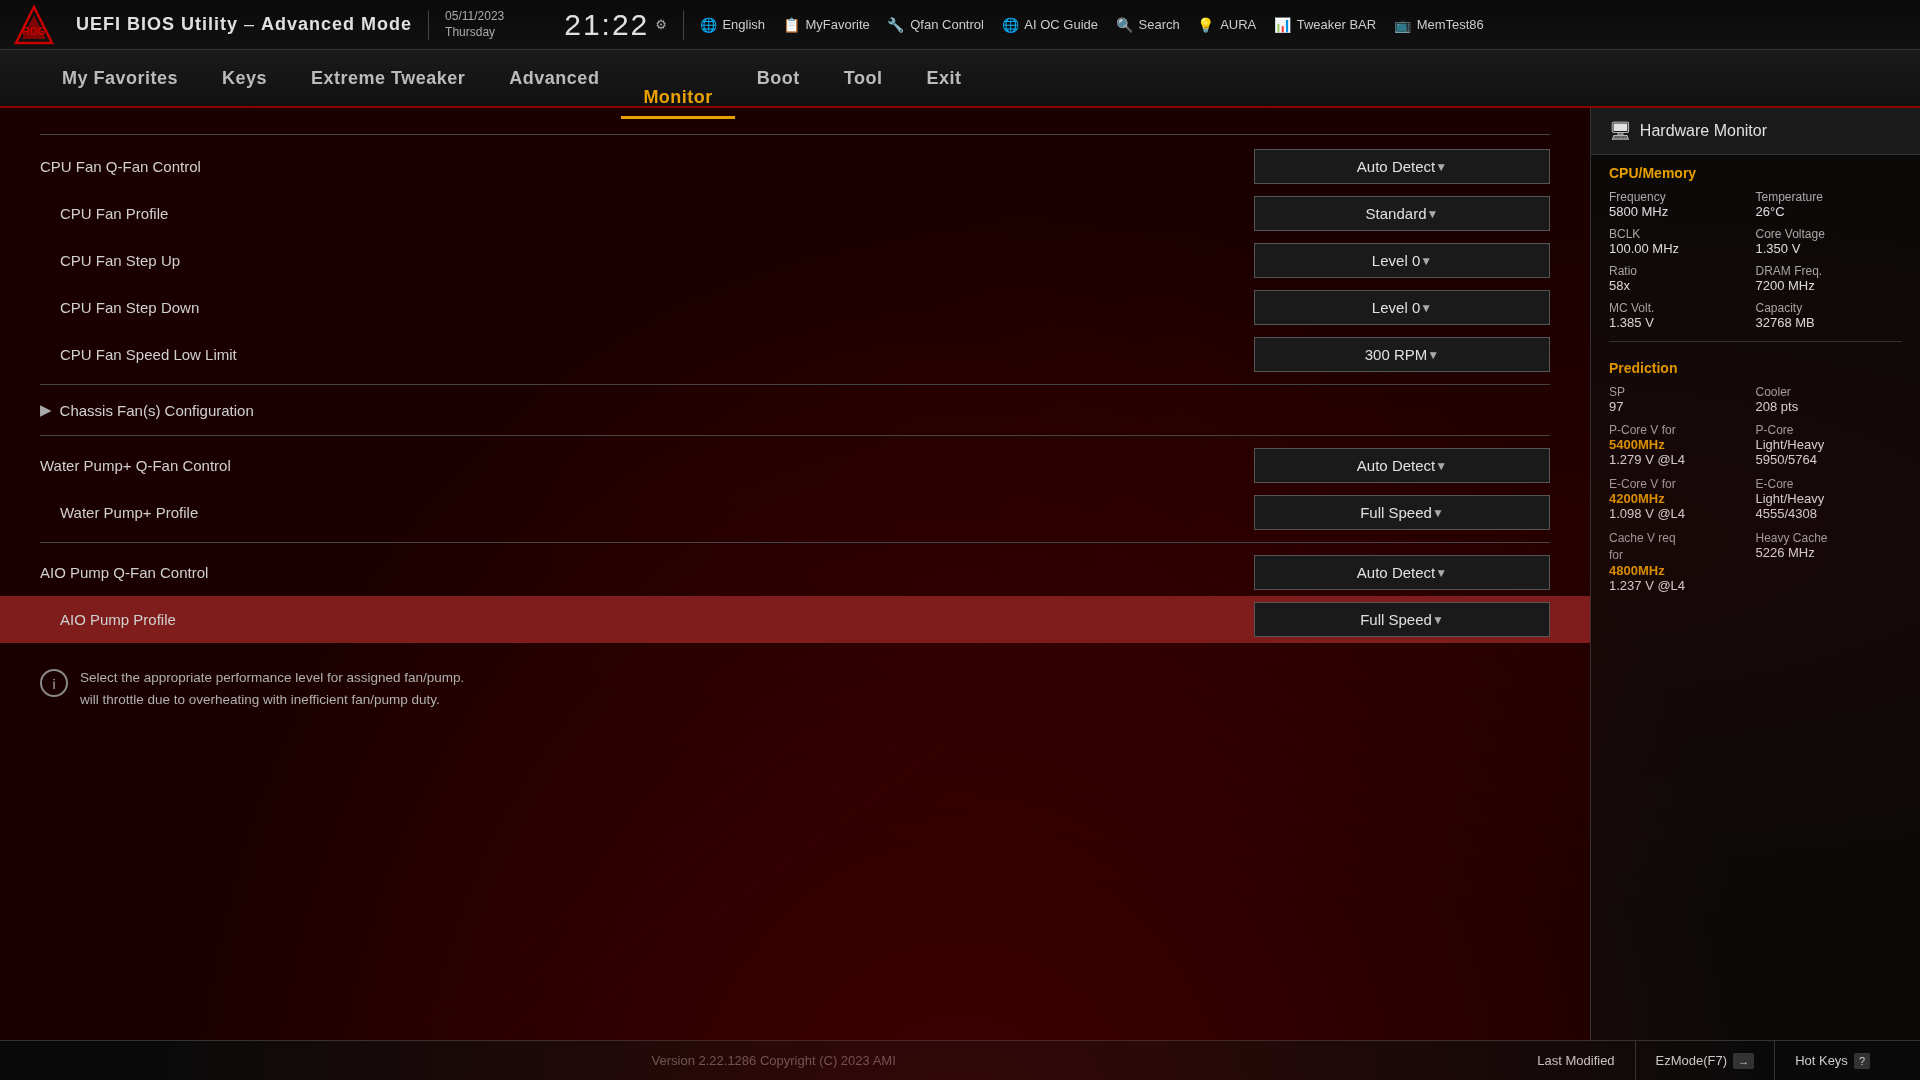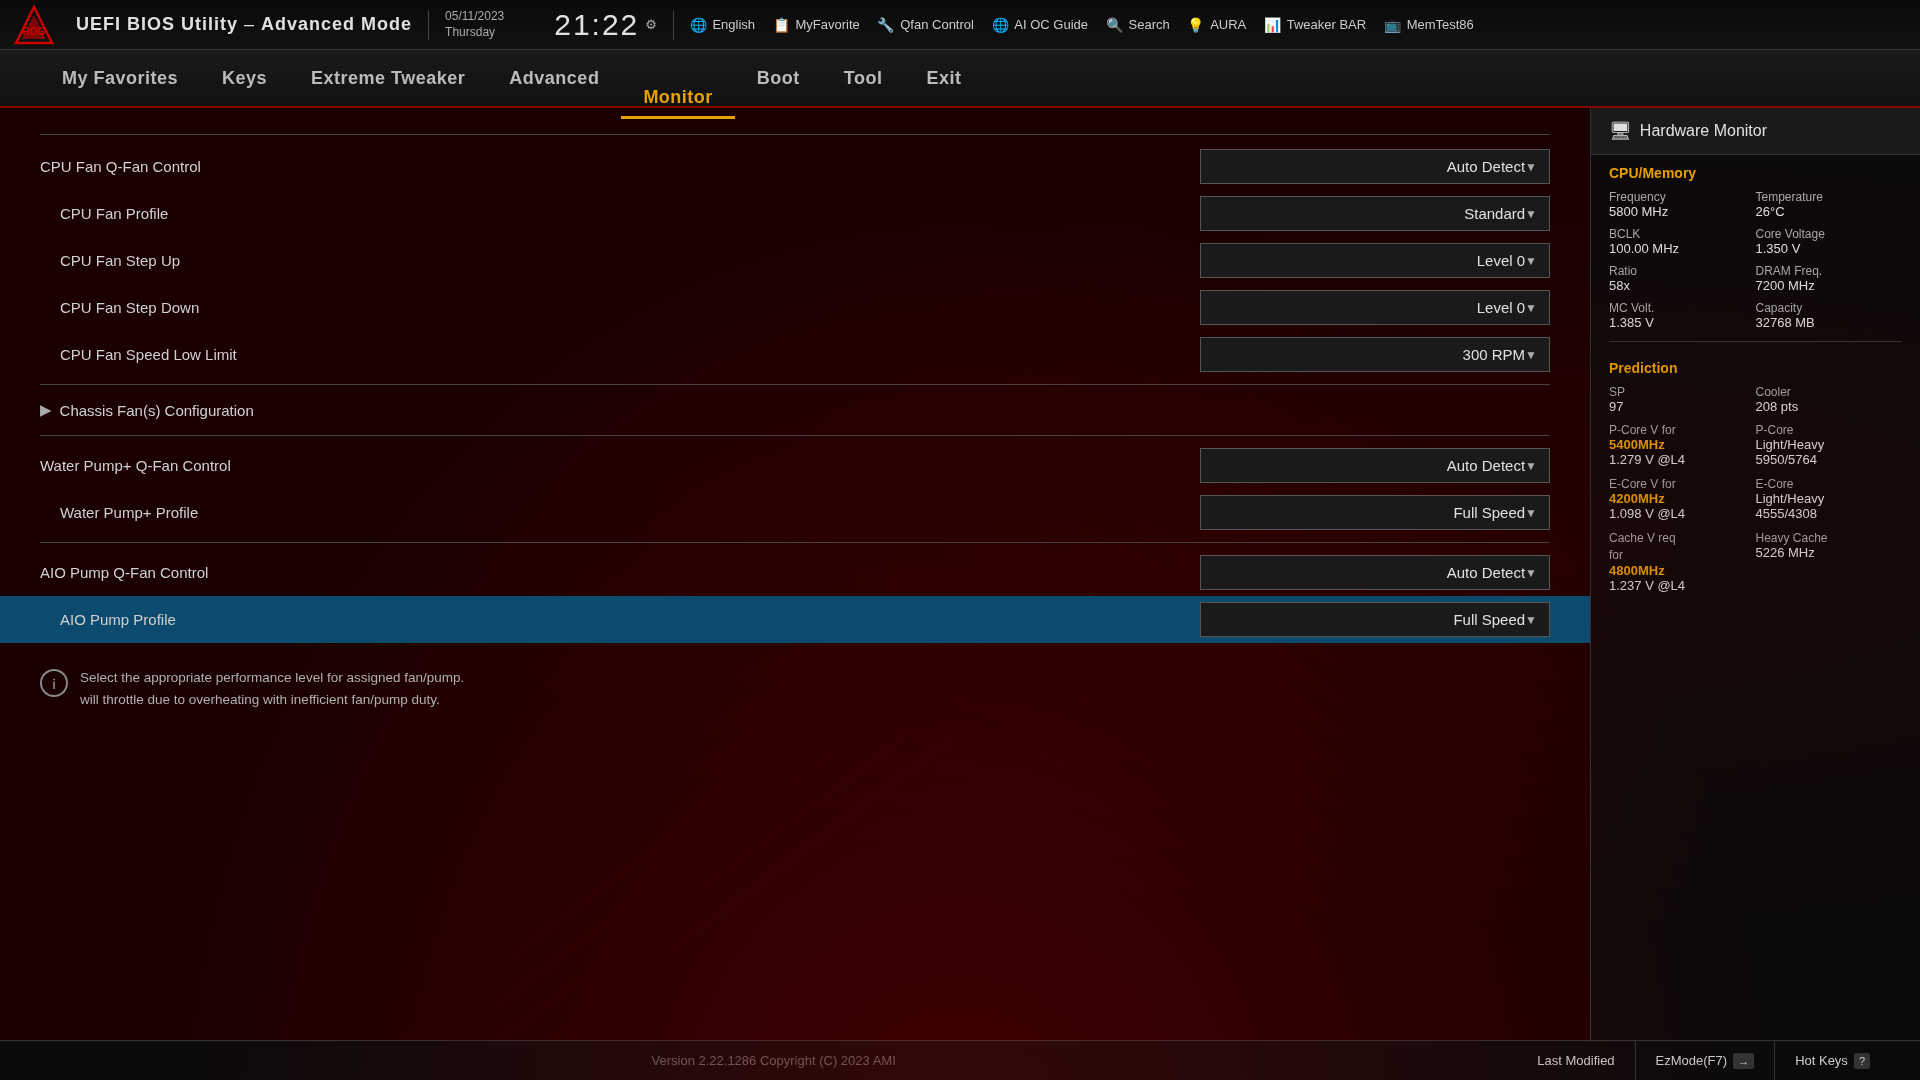--- a/index.html
+++ b/index.html
@@ -70,21 +70,21 @@
       display: flex;
       align-items: center;
       gap: 5px;
       color: #ccc;
       cursor: pointer;
     }
     .tool-icon {
       font-size: 14px;
     }
     .header-datetime {
-      margin-right: 0;
+      margin-right: 10px;
       font-size: 12px;
       color: #aaa;
       line-height: 1.3;
     }
     .header-clock {
       font-size: 30px;
       color: #e0e0e0;
       font-weight: 400;
       letter-spacing: 2px;
       margin-left: 44px;
@@ -149,40 +149,40 @@
     }
 
     .setting-row {
       display: flex;
       align-items: center;
       justify-content: space-between;
       padding: 6px 0;
       min-height: 44px;
     }
     .setting-row.highlighted {
-      background: #0c4a6e;
+      background: #7f1d1d;
       margin: 0 -40px;
       padding: 6px 40px;
     }
     .setting-label {
       font-size: 15px;
       color: #d0d0d0;
     }
     .setting-label.indented {
       padding-left: 20px;
     }
 
     .dropdown {
-      width: 350px;
+      width: 296px;
       background: #1a1a1a;
       border: 1px solid #555;
       padding: 8px 12px;
       display: flex;
       align-items: center;
-      justify-content: flex-end;
+      justify-content: center;
       cursor: pointer;
       font-size: 15px;
       color: #e0e0e0;
     }
     .dropdown-arrow {
       font-size: 12px;
       color: #aaa;
     }
 
     .section-divider {

